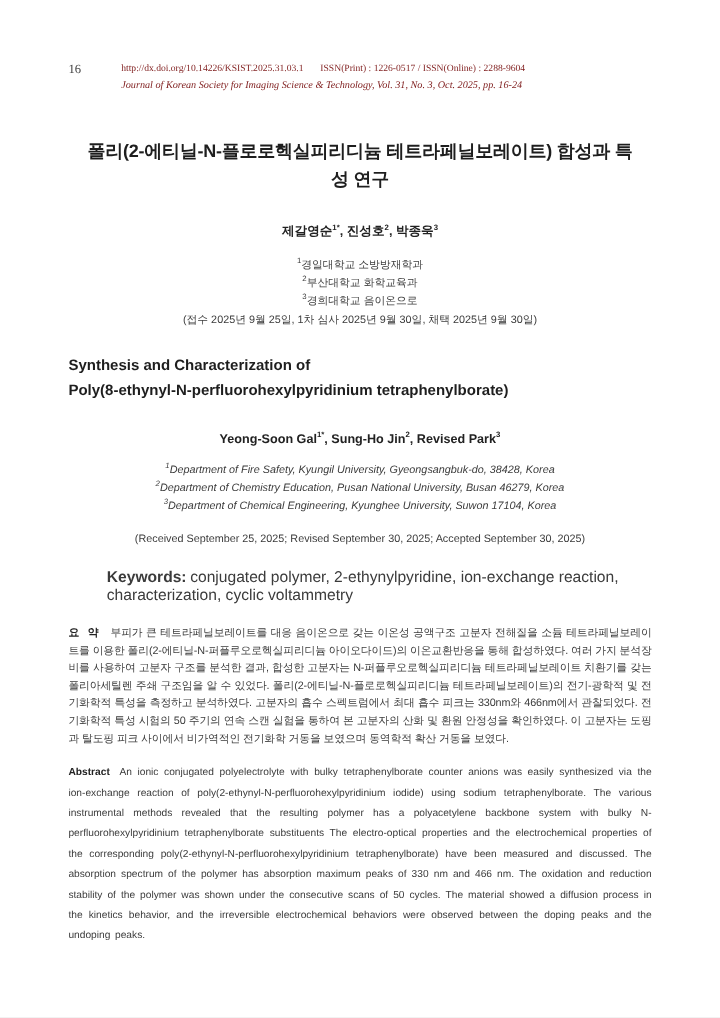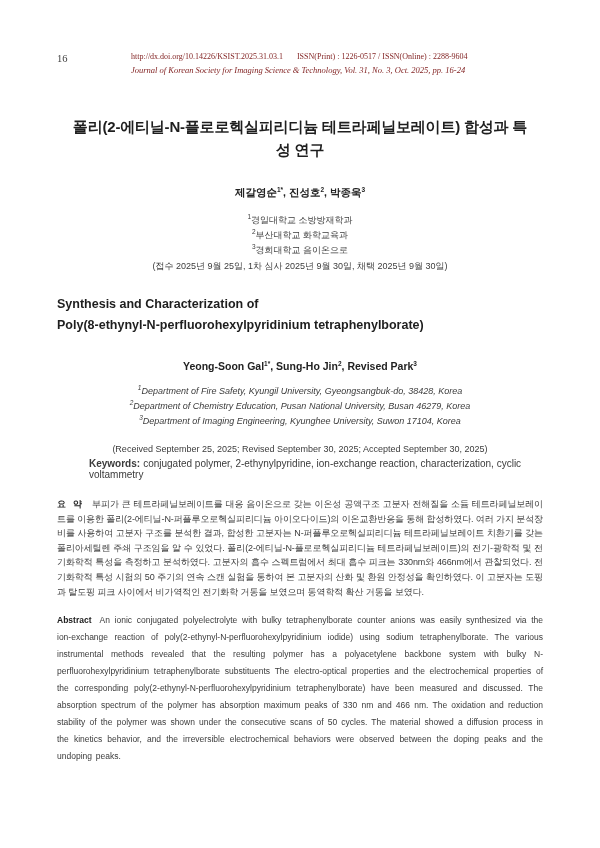--- a/index.html
+++ b/index.html
@@ -2,42 +2,42 @@
 <html><head>
 <meta charset="utf-8">
 <style>
   html,body { margin:0; padding:0; background:#e9e9e9; }
   .page {
     width:600px; height:848px; margin:0 auto; background:#ffffff;
     box-sizing:border-box; padding:52px 57px 0 57px; overflow:hidden;
     font-family:"Liberation Sans", sans-serif; color:#3b3b3b; position:relative;
   }
   
-  .header { display:flex; align-items:flex-start; font-family:"Liberation Serif", serif;gap:30px; }
+  .header { display:flex; align-items:flex-start; font-family:"Liberation Serif", serif; }
   .pageno { width:44px; font-size:10.5px; color:#3f3f3f; padding-top:1px; }
   .header-lines { flex:1; color:#7f1d1d; }
   .doi-line { font-size:8px; white-space:nowrap; }
   .doi-line .gap { display:inline-block; width:14px; }
   .journal-line { font-size:8.5px; font-style:italic; margin-top:4px; white-space:nowrap; }
 
   
   .kr-title { margin-top:40px; padding:0 12px; text-align:center; font-weight:bold;
               font-size:15px; line-height:1.55; color:#1e1e1e; letter-spacing:-0.2px; }
   .authors { margin-top:24px; text-align:center; font-weight:bold; font-size:10.5px; color:#222; }
   sup { font-size:6.5px; vertical-align:super; line-height:0; }
   .affils { margin-top:13px; text-align:center; font-size:9px; line-height:15px; color:#3b3b3b; }
   .dates { text-align:center; font-size:9px; color:#3b3b3b; margin-top:1px; line-height:15px; }
 
   
   .en-title { margin-top:20px; text-align:left; font-weight:bold; font-size:12.5px;
               line-height:1.7; color:#1e1e1e; }
   .en-affils { margin-top:12px; text-align:center; font-size:9px; line-height:15px; font-style:italic; }
   .en-dates { margin-top:13px; }
 
-  .keywords { margin-top:1px; font-size:10px; padding-left:32px; color:#3b3b3b; }
+  .keywords { margin-top:16px; font-size:13px; padding-left:32px; color:#3b3b3b; }
   .keywords .label { font-weight:bold; margin-right:3px; }
 
   .abstract { text-align:justify; }
   .abstract .label { font-weight:bold; color:#222; margin-right:8px; }
   .abstract-kr { margin:17px 0 0 0; font-size:9px; line-height:14.6px; letter-spacing:-0.1px; }
   .abstract-kr .label { letter-spacing:2px; }
   .abstract-en { margin:13px 0 0 0; font-size:8.5px; line-height:17px; word-spacing:1.5px; }
 </style>
 </head>
 <body>
@@ -76,21 +76,21 @@
 
   <div class="authors">
     <span><span>Yeong-Soon Gal</span><sup>1*</sup><span>, </span></span>
     <span><span>Sung-Ho Jin</span><sup>2</sup><span>, </span></span>
     <span><span>Revised Park</span><sup>3</sup></span>
   </div>
 
   <div class="affils en-affils">
     <div><sup>1</sup><span>Department of Fire Safety, Kyungil University, Gyeongsangbuk-do, 38428, Korea</span></div>
     <div><sup>2</sup><span>Department of Chemistry Education, Pusan National University, Busan 46279, Korea</span></div>
-    <div><sup>3</sup><span>Department of Imaging Engineering, Kyunghee University, Suwon 17104, Korea</span></div>
+    <div><sup>3</sup><span>Department of Chemical Engineering, Kyunghee University, Suwon 17104, Korea</span></div>
   </div>
   <div class="dates en-dates">(Received September 25, 2025; Revised September 30, 2025; Accepted September 30, 2025)</div>
 
   <div class="keywords">
     <span class="label">Keywords:</span><span>conjugated polymer, 2-ethynylpyridine, ion-exchange reaction, characterization, cyclic voltammetry</span>
   </div>
 
   <p class="abstract abstract-kr">
     <span class="label">요 약</span><span>부피가 큰 테트라페닐보레이트를 대응 음이온으로 갖는 이온성 공액구조 고분자 전해질을 소듐 테트라페닐보레이트를 이용한 폴리(2-에티닐-N-퍼플루오로헥실피리디늄 아이오다이드)의 이온교환반응을 통해 합성하였다. 여러 가지 분석장비를 사용하여 고분자 구조를 분석한 결과, 합성한 고분자는 N-퍼플루오로헥실피리디늄 테트라페닐보레이트 치환기를 갖는 폴리아세틸렌 주쇄 구조임을 알 수 있었다. 폴리(2-에티닐-N-플로로헥실피리디늄 테트라페닐보레이트)의 전기-광학적 및 전기화학적 특성을 측정하고 분석하였다. 고분자의 흡수 스펙트럼에서 최대 흡수 피크는 330nm와 466nm에서 관찰되었다. 전기화학적 특성 시험의 50 주기의 연속 스캔 실험을 통하여 본 고분자의 산화 및 환원 안정성을 확인하였다. 이 고분자는 도핑과 탈도핑 피크 사이에서 비가역적인 전기화학 거동을 보였으며 동역학적 확산 거동을 보였다.</span>
   </p>

